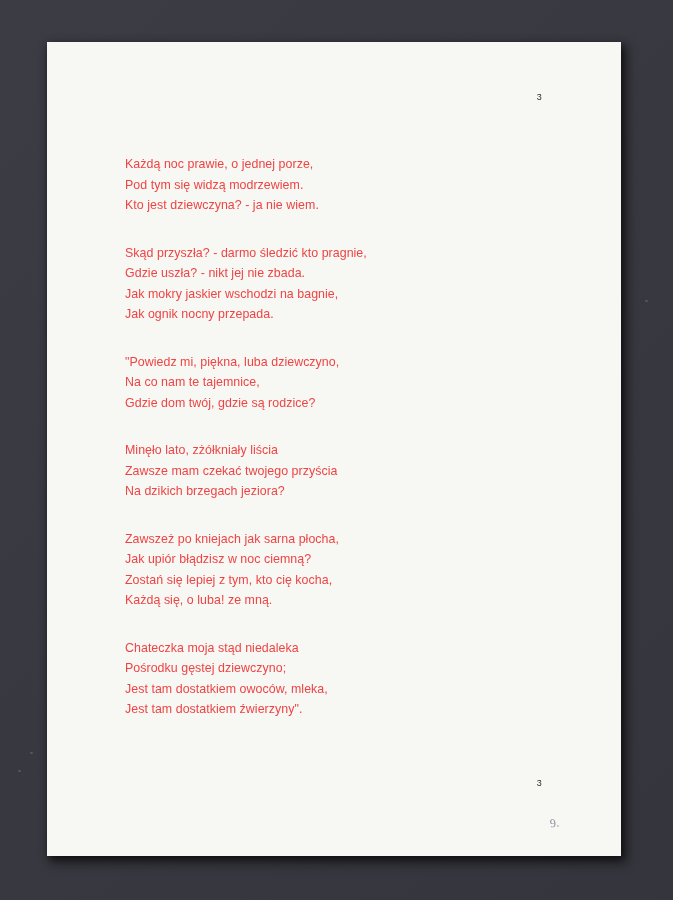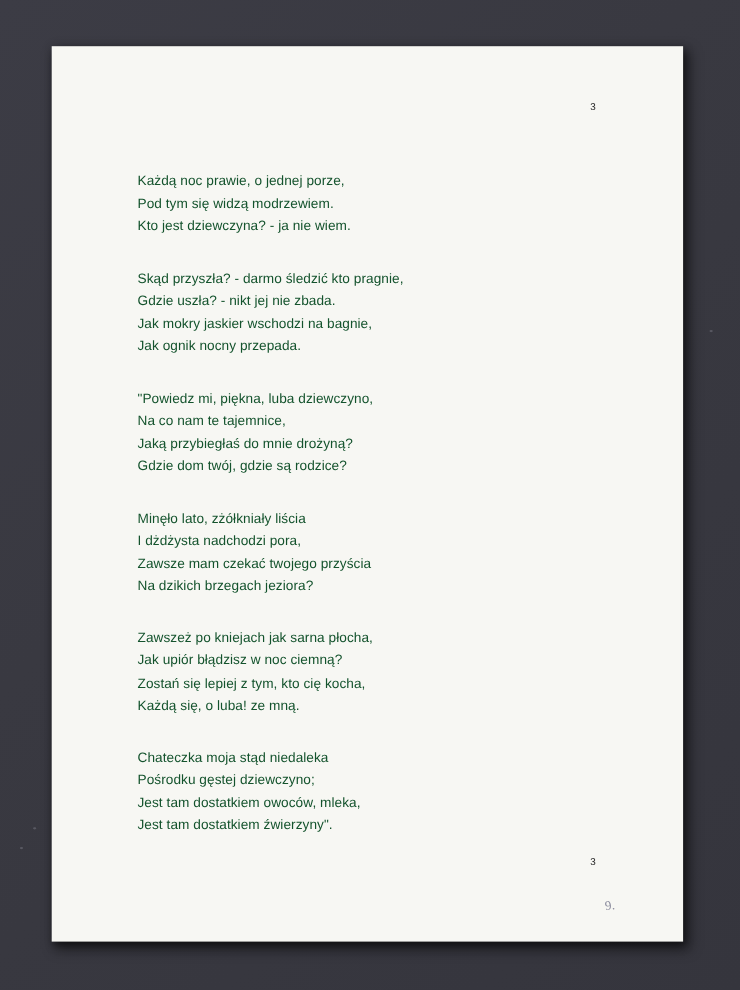--- a/index.html
+++ b/index.html
@@ -78,21 +78,21 @@
     left: 78px;
     top: 112px;
     width: 430px;
   }
   .stanza {
     margin: 0 0 27px 0;
   }
   .line {
     font-size: 12.4px;
     line-height: 20.5px;
-    color: #14532d;
+    color: #ef4444;
     white-space: pre;
     letter-spacing: 0.05px;
   }
 </style>
 </head>
 <body>
 
 <div class="backdrop">
   <div class="backdrop-speck" style="left:18px; top:770px;"></div>
   <div class="backdrop-speck" style="left:30px; top:752px;"></div>
@@ -117,27 +117,25 @@
       <div class="stanza">
         <div class="line">Skąd przyszła? - darmo śledzić kto pragnie,</div>
         <div class="line">Gdzie uszła? - nikt jej nie zbada.</div>
         <div class="line">Jak mokry jaskier wschodzi na bagnie,</div>
         <div class="line">Jak ognik nocny przepada.</div>
       </div>
 
       <div class="stanza">
         <div class="line">"Powiedz mi, piękna, luba dziewczyno,</div>
         <div class="line">Na co nam te tajemnice,</div>
-        <div class="line">Jaką przybiegłaś do mnie drożyną?</div>
         <div class="line">Gdzie dom twój, gdzie są rodzice?</div>
       </div>
 
       <div class="stanza">
         <div class="line">Minęło lato, zżółkniały liścia</div>
-        <div class="line">I dżdżysta nadchodzi pora,</div>
         <div class="line">Zawsze mam czekać twojego przyścia</div>
         <div class="line">Na dzikich brzegach jeziora?</div>
       </div>
 
       <div class="stanza">
         <div class="line">Zawszeż po kniejach jak sarna płocha,</div>
         <div class="line">Jak upiór błądzisz w noc ciemną?</div>
         <div class="line">Zostań się lepiej z tym, kto cię kocha,</div>
         <div class="line">Każdą się, o luba! ze mną.</div>
       </div>

